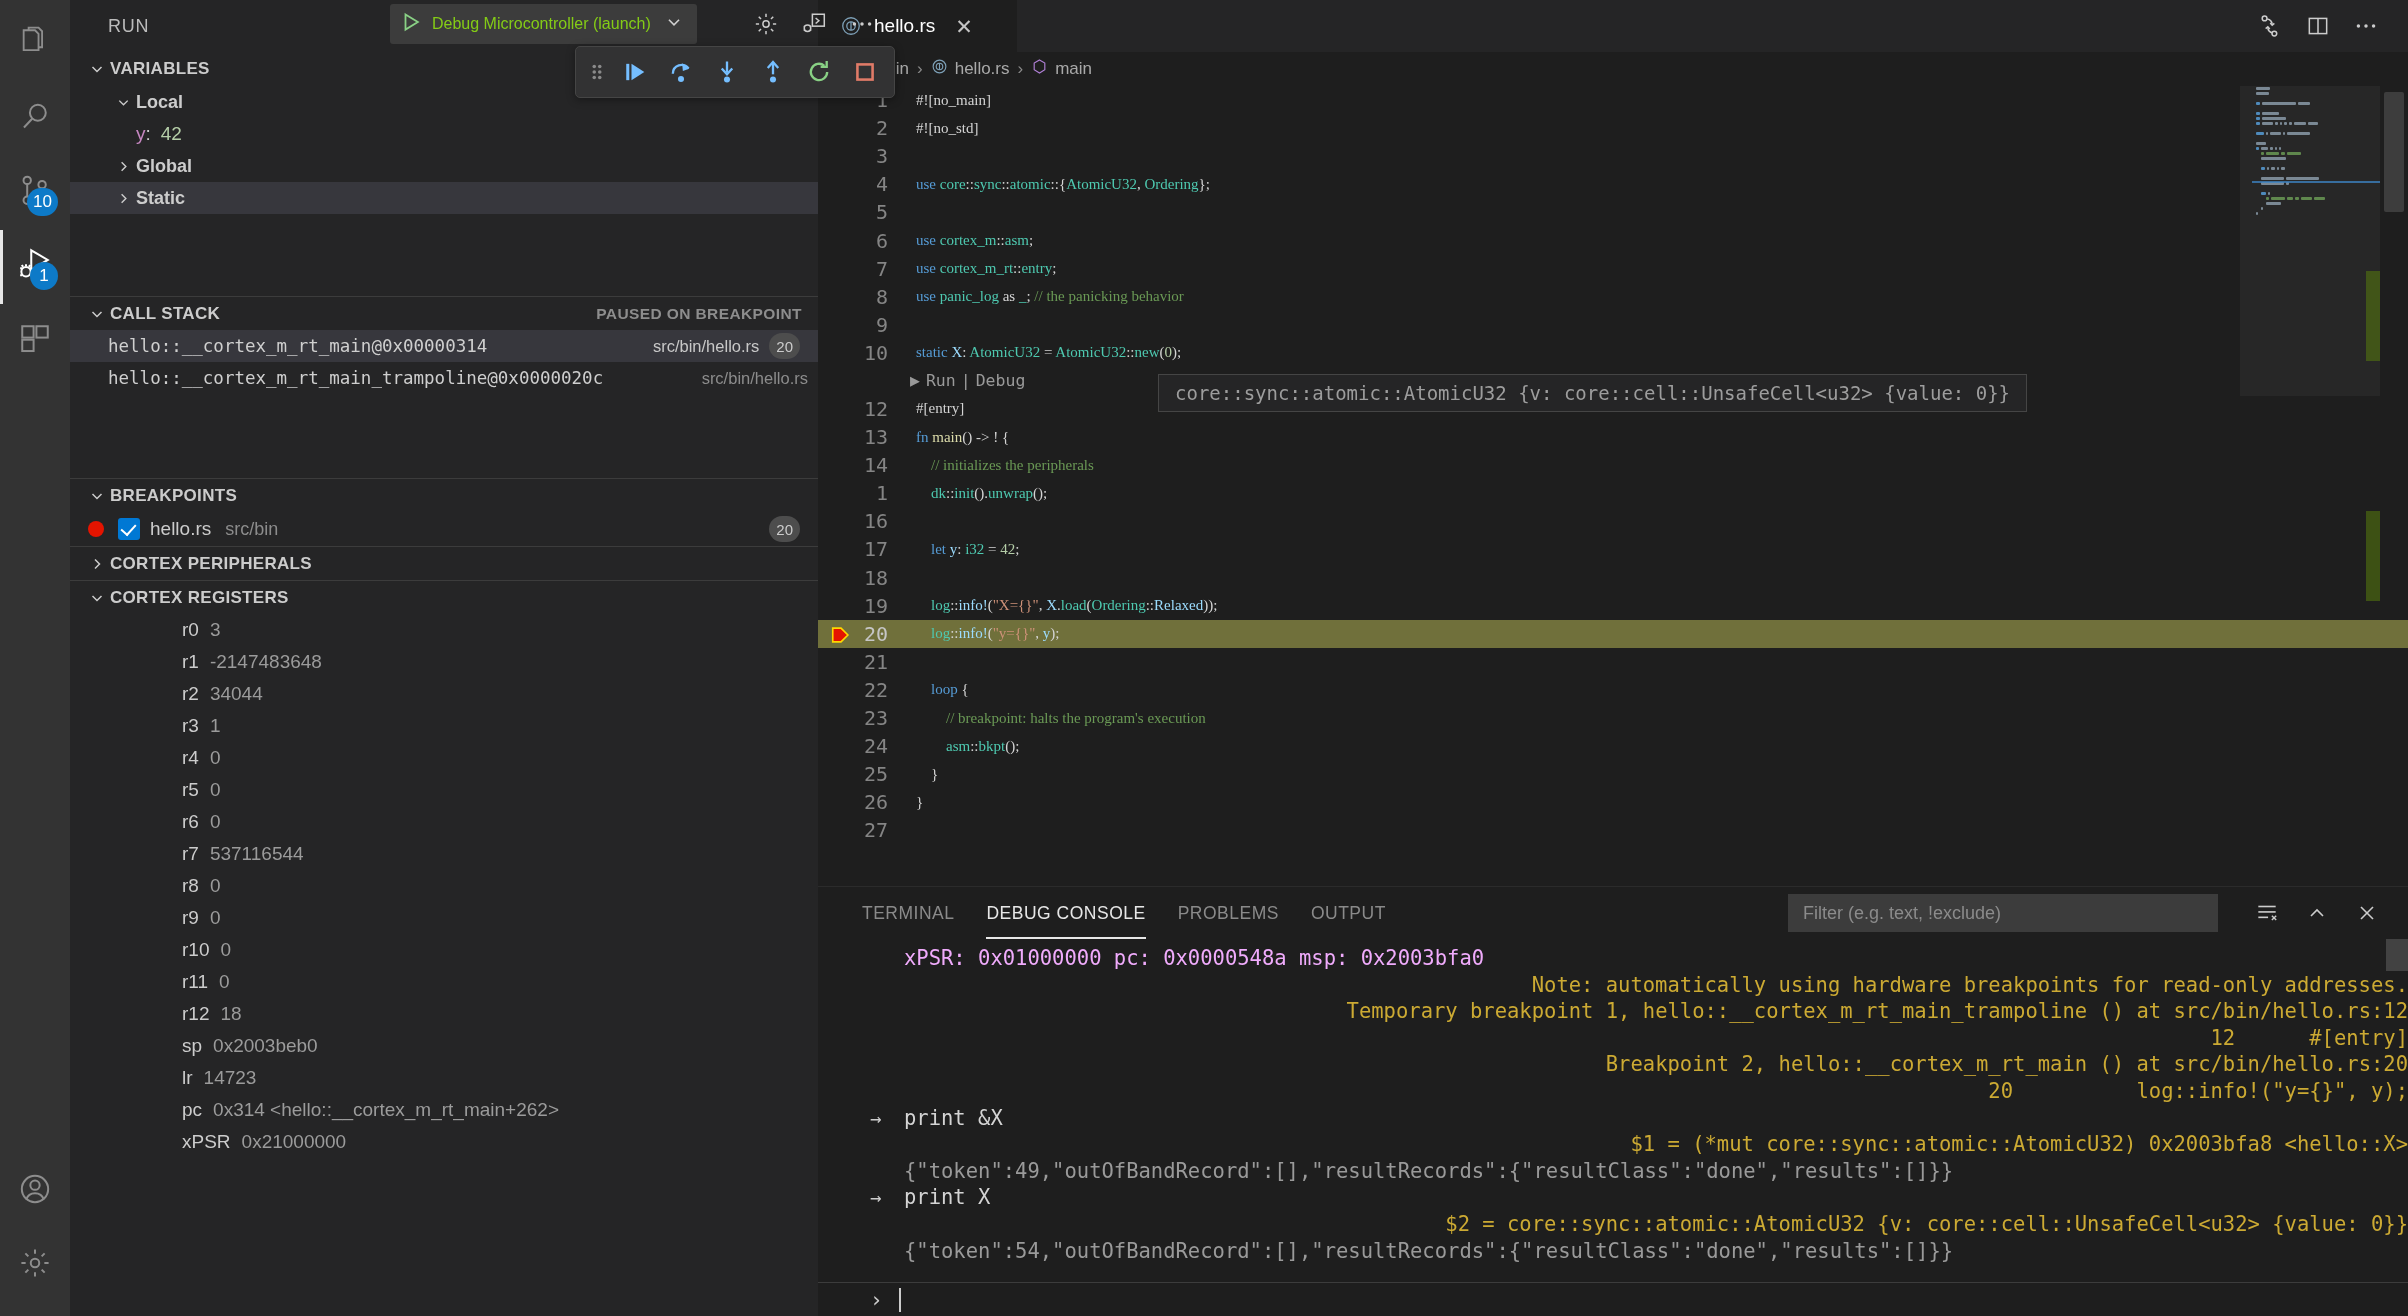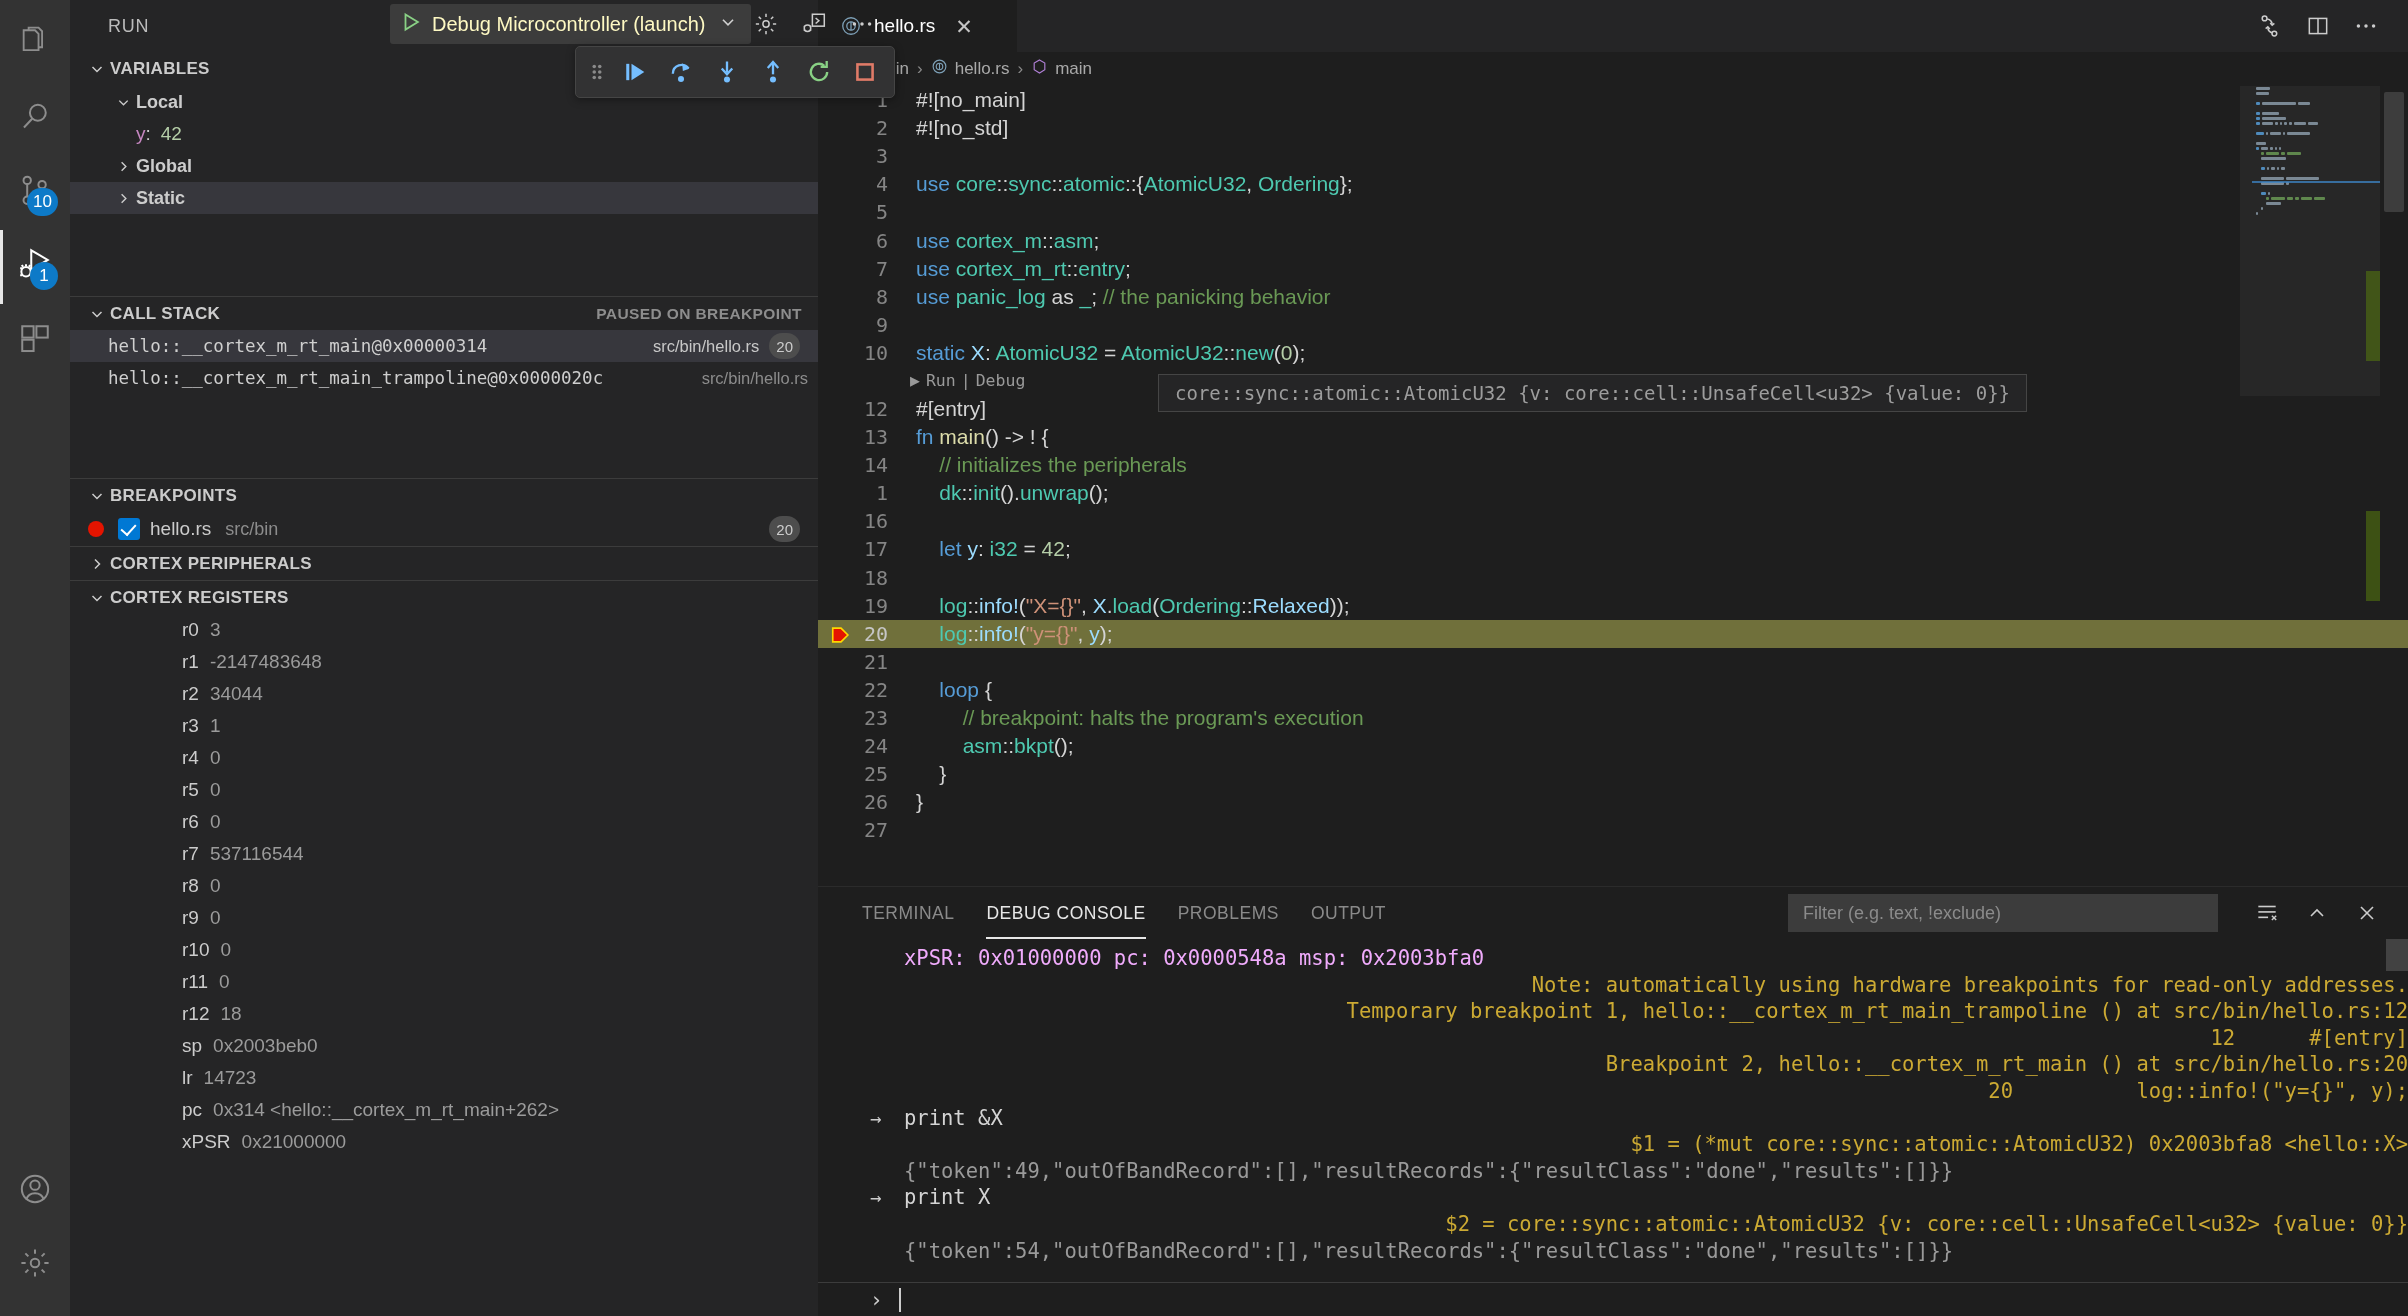--- a/index.html
+++ b/index.html
@@ -123,21 +123,21 @@
   .dbg-grip { width: 30px; display:flex; justify-content:center; cursor:grab; }
   .dbg-btn { width: 46px; height: 42px; display:flex; align-items:center; justify-content:center; cursor:pointer; border-radius:4px;}
 
   
   .launch-cfg {
     position: absolute; left: 320px; top: 4px;
     height: 40px; background: #3c3c3c; border-radius: 3px;
     display: flex; align-items: center; padding: 0 14px 0 10px;
     cursor: pointer; z-index: 30;
   }
-  .launch-label { color: #fef9c3; font-size: 20px; margin: 0 14px 0 10px; }
+  .launch-label { color: #84cc16; font-size: 16px; margin: 0 14px 0 10px; }
   .cfg-icons { position: absolute; left: 672px; top: 4px; display: flex; align-items: center; height: 40px; z-index: 30;}
   .cfg-icon { width: 48px; height: 40px; display:flex; align-items:center; justify-content:center; cursor:pointer; }
 
   
   .editor-col { flex: 1; display: flex; flex-direction: column; background: #1e1e1e; min-width: 0; }
 
   .tabbar { height: 52px; background: #252526; display: flex; align-items: stretch; position: relative; }
   .tab {
     display:flex; align-items:center; padding: 0 18px 0 22px;
     background: #1e1e1e; color: #ffffff; font-size: 19px;
@@ -162,21 +162,21 @@
   }
   .gutter {
     width: 92px; text-align: right; padding-right: 22px;
     color: #858585; font-family:"DejaVu Sans Mono", monospace;
     font-size: 20px; flex: 0 0 92px; user-select:none;
   }
   .ln.cur .gutter { color: #c6c6c6; }
   .deco { width: 6px; flex: 0 0 6px; }
   .deco.green { background: #587c0c; }
   .deco.blue  { background: #0c7d9d; }
-  .txt { white-space: pre; font-family:Liberation Sans, sans-serif; font-size:21px; }
+  .txt { white-space: pre; font-family:Liberation Serif, serif; font-size:15px; }
   .ln.hl { background: #70703b; }
   .ln.hl .txt, .ln.hl .gutter { position: relative; z-index: 2; }
 
   .bp-arrow { position: absolute; left: 12px; top: 4px; }
 
   .codelens {
     height: 28px; display:flex; align-items:center; padding-left: 92px;
     color: #999999; font-size: 16.5px; font-family:"DejaVu Sans Mono", monospace;
   }
   .cl-link { color: #9a9a9a; cursor:pointer; }

